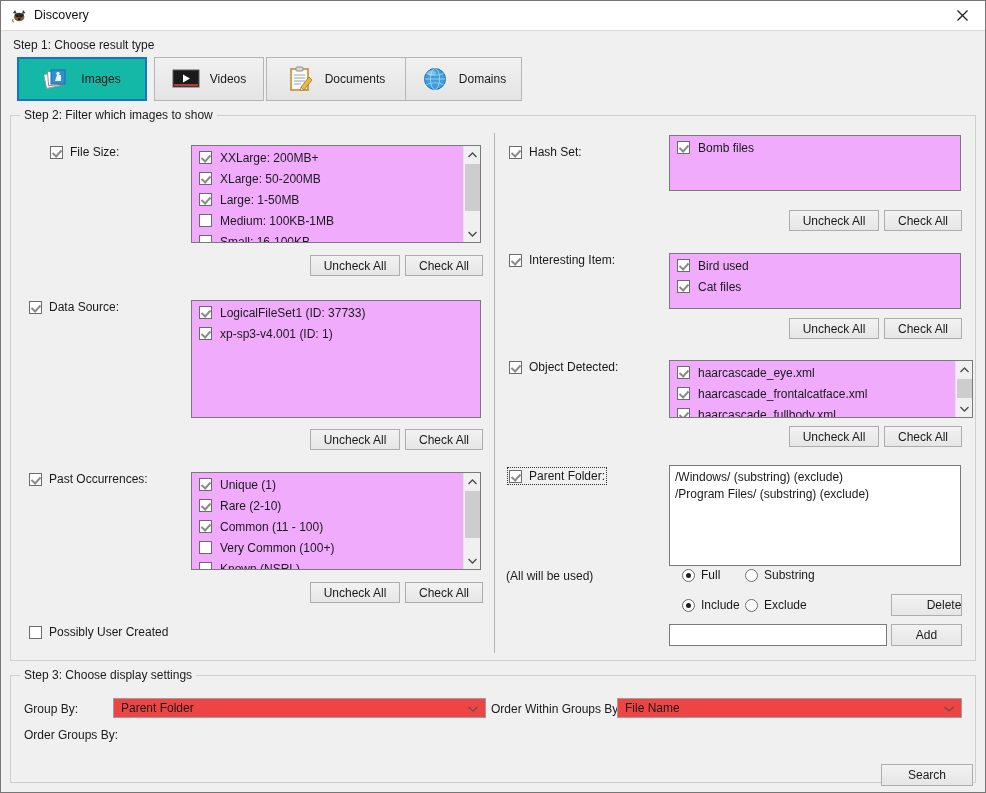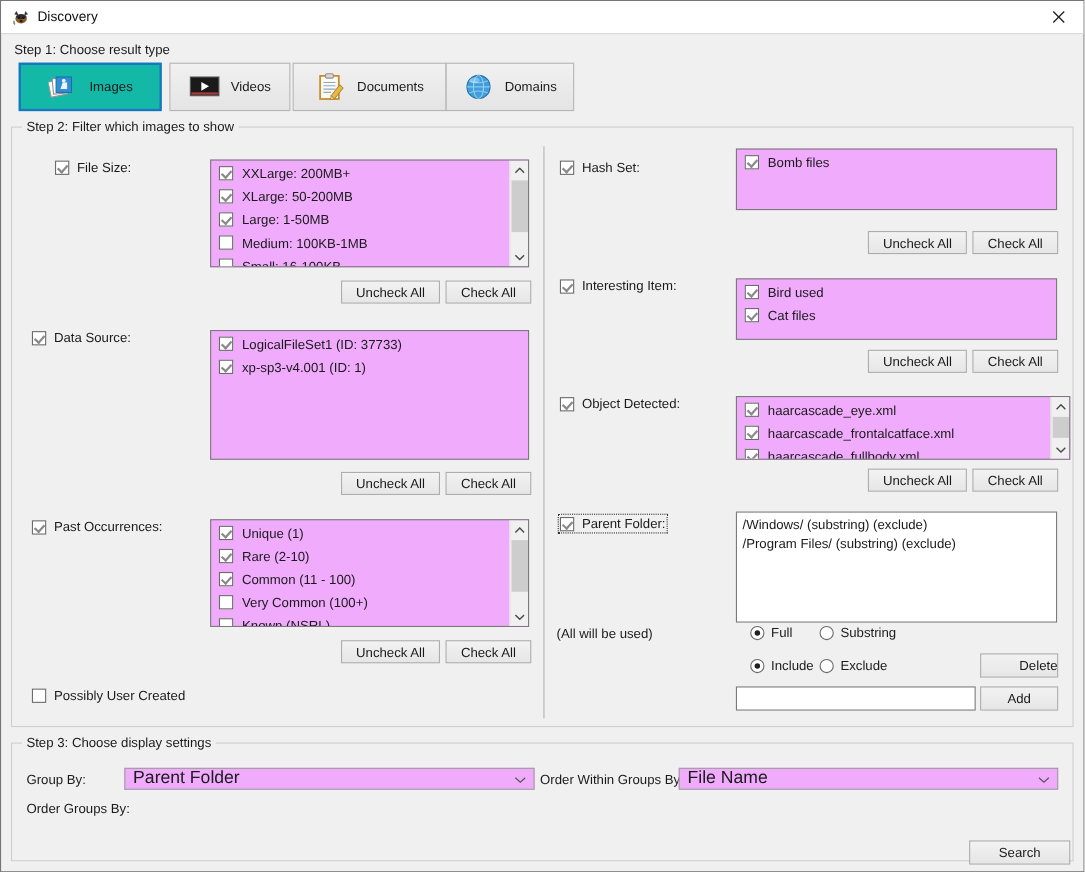--- a/index.html
+++ b/index.html
@@ -201,26 +201,26 @@
   }
   .vdivider {
     position: absolute;
     width: 1px;
     background: #b4b4b4;
   }
 
   
   .combo {
     position: absolute;
-    background: #f0abfc;
+    background: #ef4444;
     border: 1px solid #9e9e9e;
     box-sizing: border-box;
     display: flex;
     align-items: center;
-    font-size: 16px;
+    font-size: 12px;
     color: #1a1a1a;
     padding-left: 7px;
     cursor: default;
   }
   .combo .caret {
     position: absolute;
     right: 7px; top: 50%;
     transform: translateY(-50%);
   }
 

